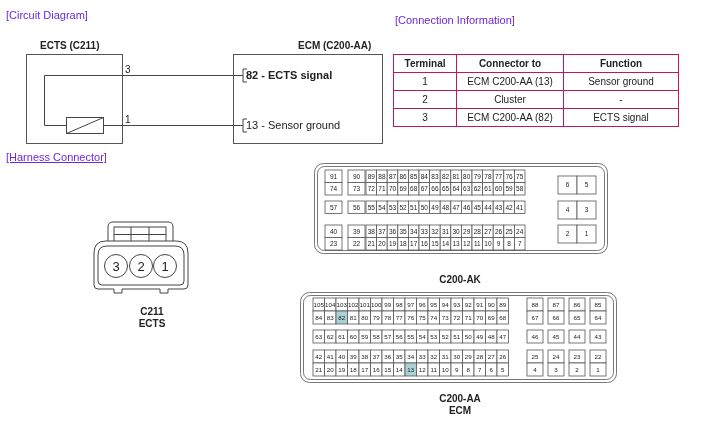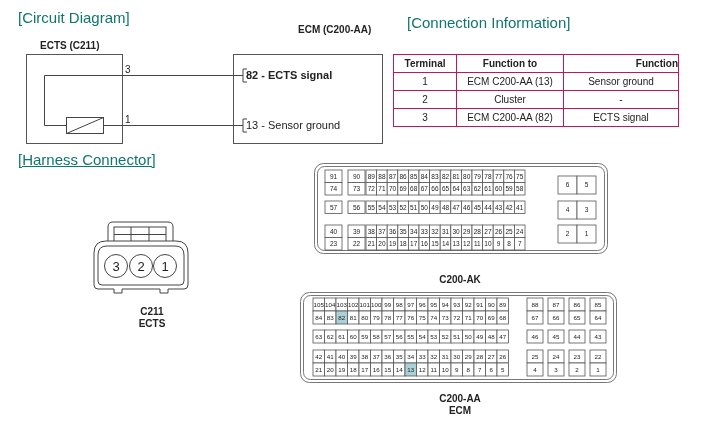--- a/index.html
+++ b/index.html
@@ -1,35 +1,35 @@
 <!DOCTYPE html>
 <html><head>
 <meta charset="utf-8">
 <style>
   html, body { margin:0; padding:0; background:#ffffff; }
   body { width:701px; height:428px; position:relative; overflow:hidden;
          font-family:"Liberation Sans", sans-serif; color:#222; }
-  .section-title { position:absolute; font-size:15px; color:#0f766e; white-space:nowrap;margin-left:12px; }
+  .section-title { position:absolute; font-size:11px; color:#6d28d9; white-space:nowrap; }
   .box-title { position:absolute; font-size:10px; font-weight:bold; white-space:nowrap; }
   .box { position:absolute; border:1px solid #555; box-sizing:border-box; }
   svg text { font-family:"Liberation Sans", sans-serif; }
   table.conn { position:absolute; left:393px; top:54px; border-collapse:collapse; font-size:10px; }
   table.conn th, table.conn td { border:1px solid #be185d; text-align:center; padding:0; height:17px; }
   table.conn th { font-weight:bold; }
   .caption { position:absolute; font-size:10px; font-weight:bold; text-align:center; line-height:12px; white-space:nowrap; }
 </style>
 </head>
 <body>
 
 <div class="section-title" style="left:6px;top:9px;">[Circuit Diagram]</div>
 <div class="section-title" style="left:395px;top:14px;">[Connection Information]</div>
 <div class="section-title" style="left:6px;top:151px;text-decoration:underline;">[Harness Connector]</div>
 
 <div class="box-title" style="left:40px;top:40px;">ECTS (C211)</div>
-<div class="box-title" style="left:270px;top:24px;padding-left:28px;">ECM (C200-AA)</div>
+<div class="box-title" style="left:270px;top:40px;padding-left:28px;">ECM (C200-AA)</div>
 
 <div class="box" style="left:26px;top:54px;width:97px;height:90px;"></div>
 <div class="box" style="left:233px;top:54px;width:150px;height:90px;"></div>
 
 <svg style="position:absolute;left:0;top:0;" width="701" height="160">
   <g stroke="#444" stroke-width="1" fill="none">
     <polyline points="122,75.5 44.5,75.5 44.5,125.5 66,125.5"></polyline>
     <rect x="66.5" y="117.5" width="37" height="16" fill="#fff"></rect>
     <line x1="66.5" y1="133.5" x2="103.5" y2="117.5"></line>
     <line x1="122" y1="75.5" x2="243" y2="75.5"></line>
@@ -41,22 +41,22 @@
 
 <div class="box-title" style="left:125px;top:64px;font-weight:normal;">3</div>
 <div class="box-title" style="left:125px;top:114px;font-weight:normal;">1</div>
 <div class="box-title" style="left:246px;top:69px;font-weight:bold;font-size:11px;">82 - ECTS signal</div>
 <div class="box-title" style="left:246px;top:119px;font-weight:normal;font-size:11px;">13 - Sensor ground</div>
 
 <table class="conn">
   <thead>
     <tr>
       <th style="width:62px;">Terminal</th>
-      <th style="width:106px;">Function to</th>
-      <th style="width:114px;text-align:right;">Function</th>
+      <th style="width:106px;">Connector to</th>
+      <th style="width:114px;">Function</th>
     </tr>
   </thead>
   <tbody>
     <tr>
       <td>1</td>
       <td>ECM C200-AA (13)</td>
       <td>Sensor ground</td>
     </tr>
     <tr>
       <td>2</td>

